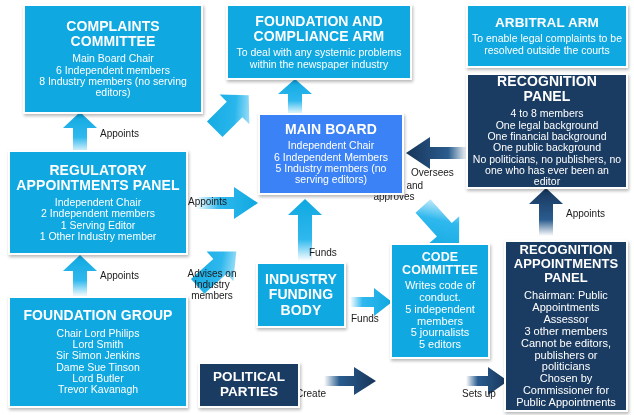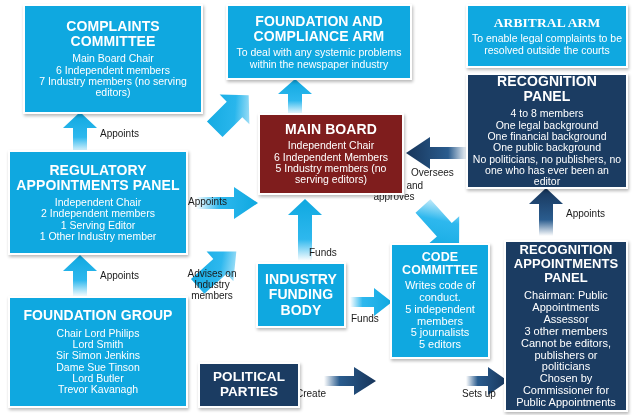--- a/index.html
+++ b/index.html
@@ -37,21 +37,21 @@
     display: block;
     width: 100%;
   }
   .box .body {
     display: block;
     width: 100%;
     font-weight: normal;
   }
   .cyan  { background: #0FA8E0; }
   .navy  { background: #1B3C62; }
-  .plum  { background: #7f1d1d; border-color:#ffffff; }
+  .plum  { background: #3b82f6; border-color:#ffffff; }
 
   
   .caption {
     position: absolute;
     color: #1a1a1a;
     font-size: 10px;
     line-height: 1.1;
     text-align: center;
     white-space: nowrap;
   }
@@ -265,30 +265,30 @@
   <div class="caption" style="left:566px; top:208px;">Appoints</div>
 
   <div class="caption" style="left:296px; top:388px;">Create</div>
 
   <div class="caption" style="left:462px; top:388px;">Sets up</div>
 
   <div class="box cyan" style="left:23px; top:4px; width:180px; height:110px;">
     <span class="title" style="font-size:14px;">COMPLAINTS COMMITTEE</span>
     <span class="body" style="font-size:10.5px; margin-top:4px; white-space:pre-line;">Main Board Chair
 6 Independent members
-7 Industry members (no serving editors)</span>
+8 Industry members (no serving editors)</span>
   </div>
 
   <div class="box cyan" style="left:226px; top:4px; width:186px; height:76px;">
     <span class="title" style="font-size:14px;">FOUNDATION AND COMPLIANCE ARM</span>
     <span class="body" style="font-size:10.5px; margin-top:3px;">To deal with any systemic problems within the newspaper industry</span>
   </div>
 
   <div class="box cyan" style="left:466px; top:4px; width:162px; height:64px;">
-    <span class="title" style="font-size:13.5px;font-family:Liberation Serif, serif;">ARBITRAL ARM</span>
+    <span class="title" style="font-size:13.5px;">ARBITRAL ARM</span>
     <span class="body" style="font-size:10.5px; margin-top:3px;">To enable legal complaints to be resolved outside the courts</span>
   </div>
 
   <div class="box navy" style="left:466px; top:73px; width:162px; height:116px;">
     <span class="title" style="font-size:14px;">RECOGNITION PANEL</span>
     <span class="body" style="font-size:10.5px; margin-top:4px; white-space:pre-line;">4 to 8 members
 One legal background
 One financial background
 One public background
 No politicians, no publishers, no one who has ever been an editor</span>

